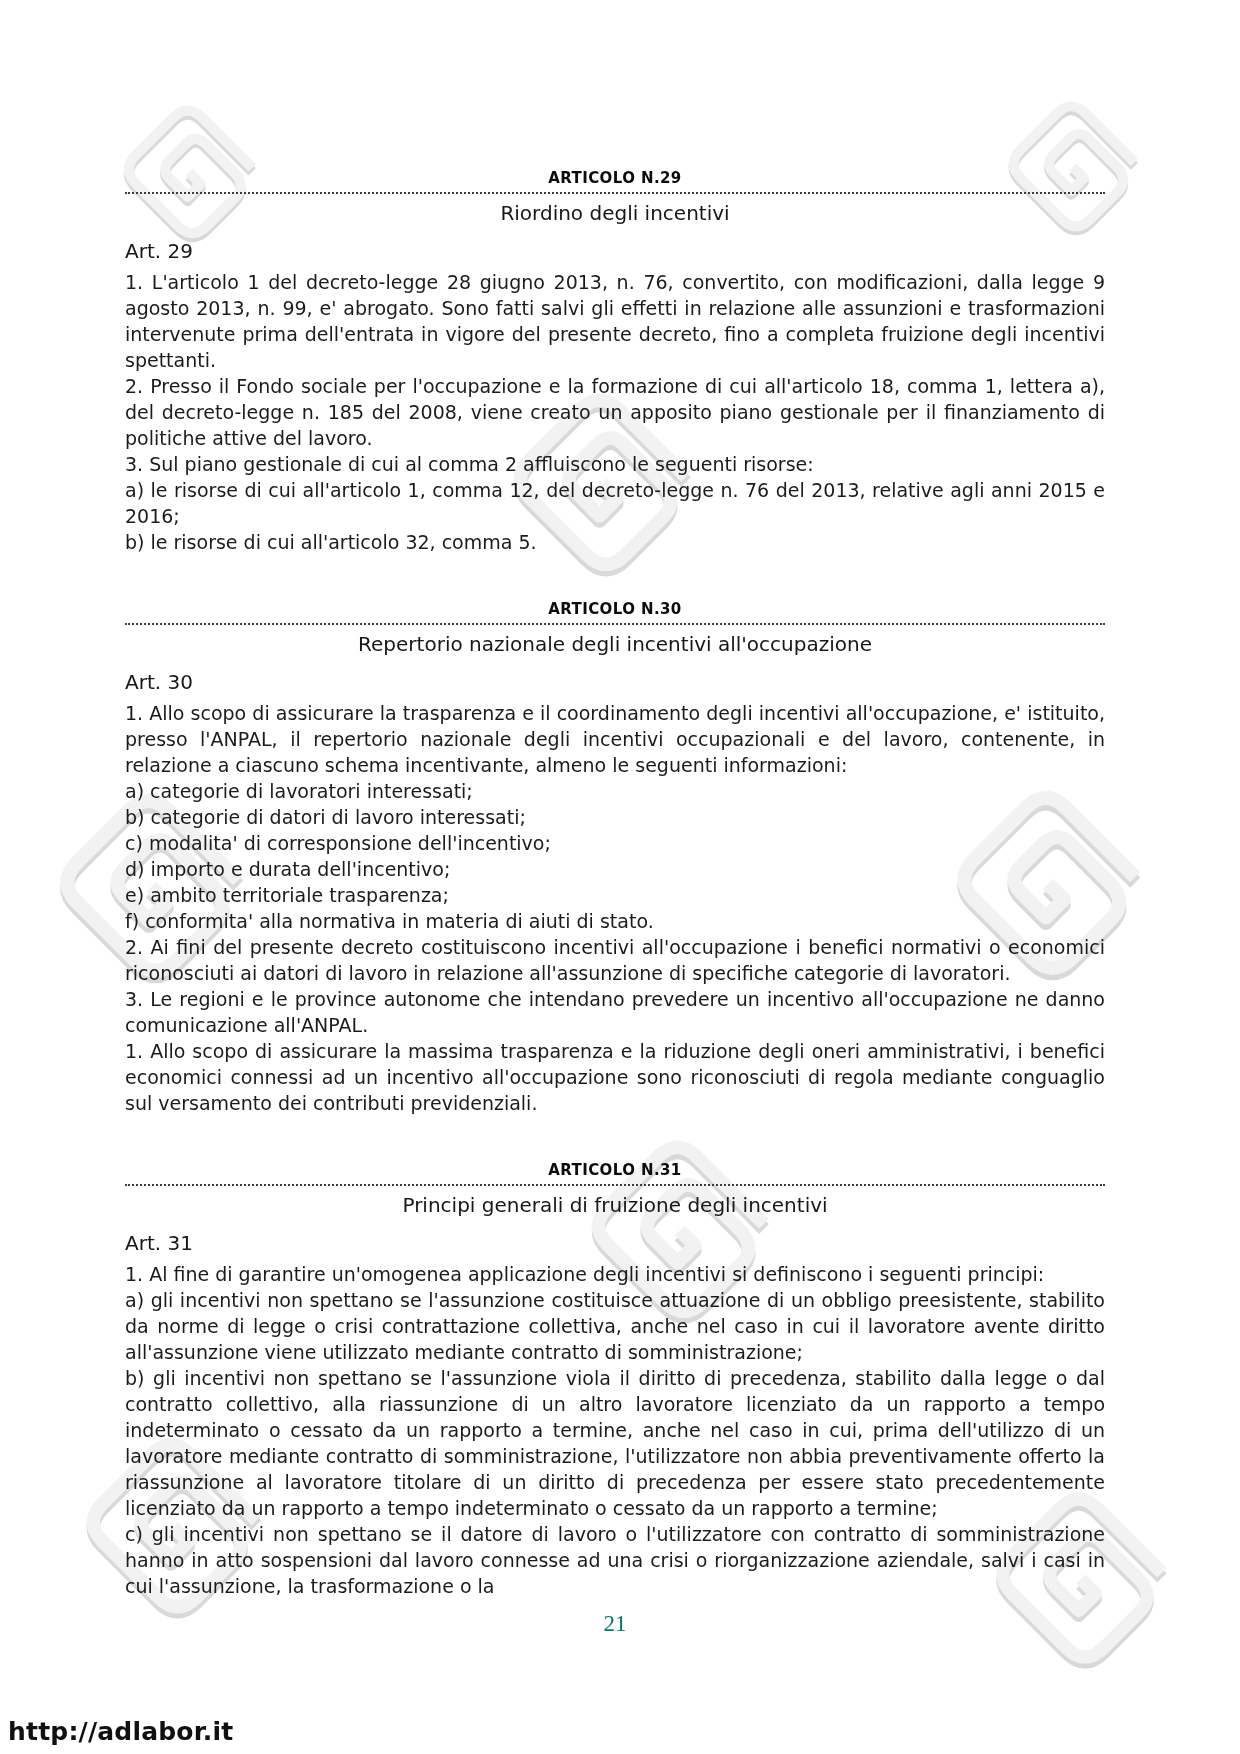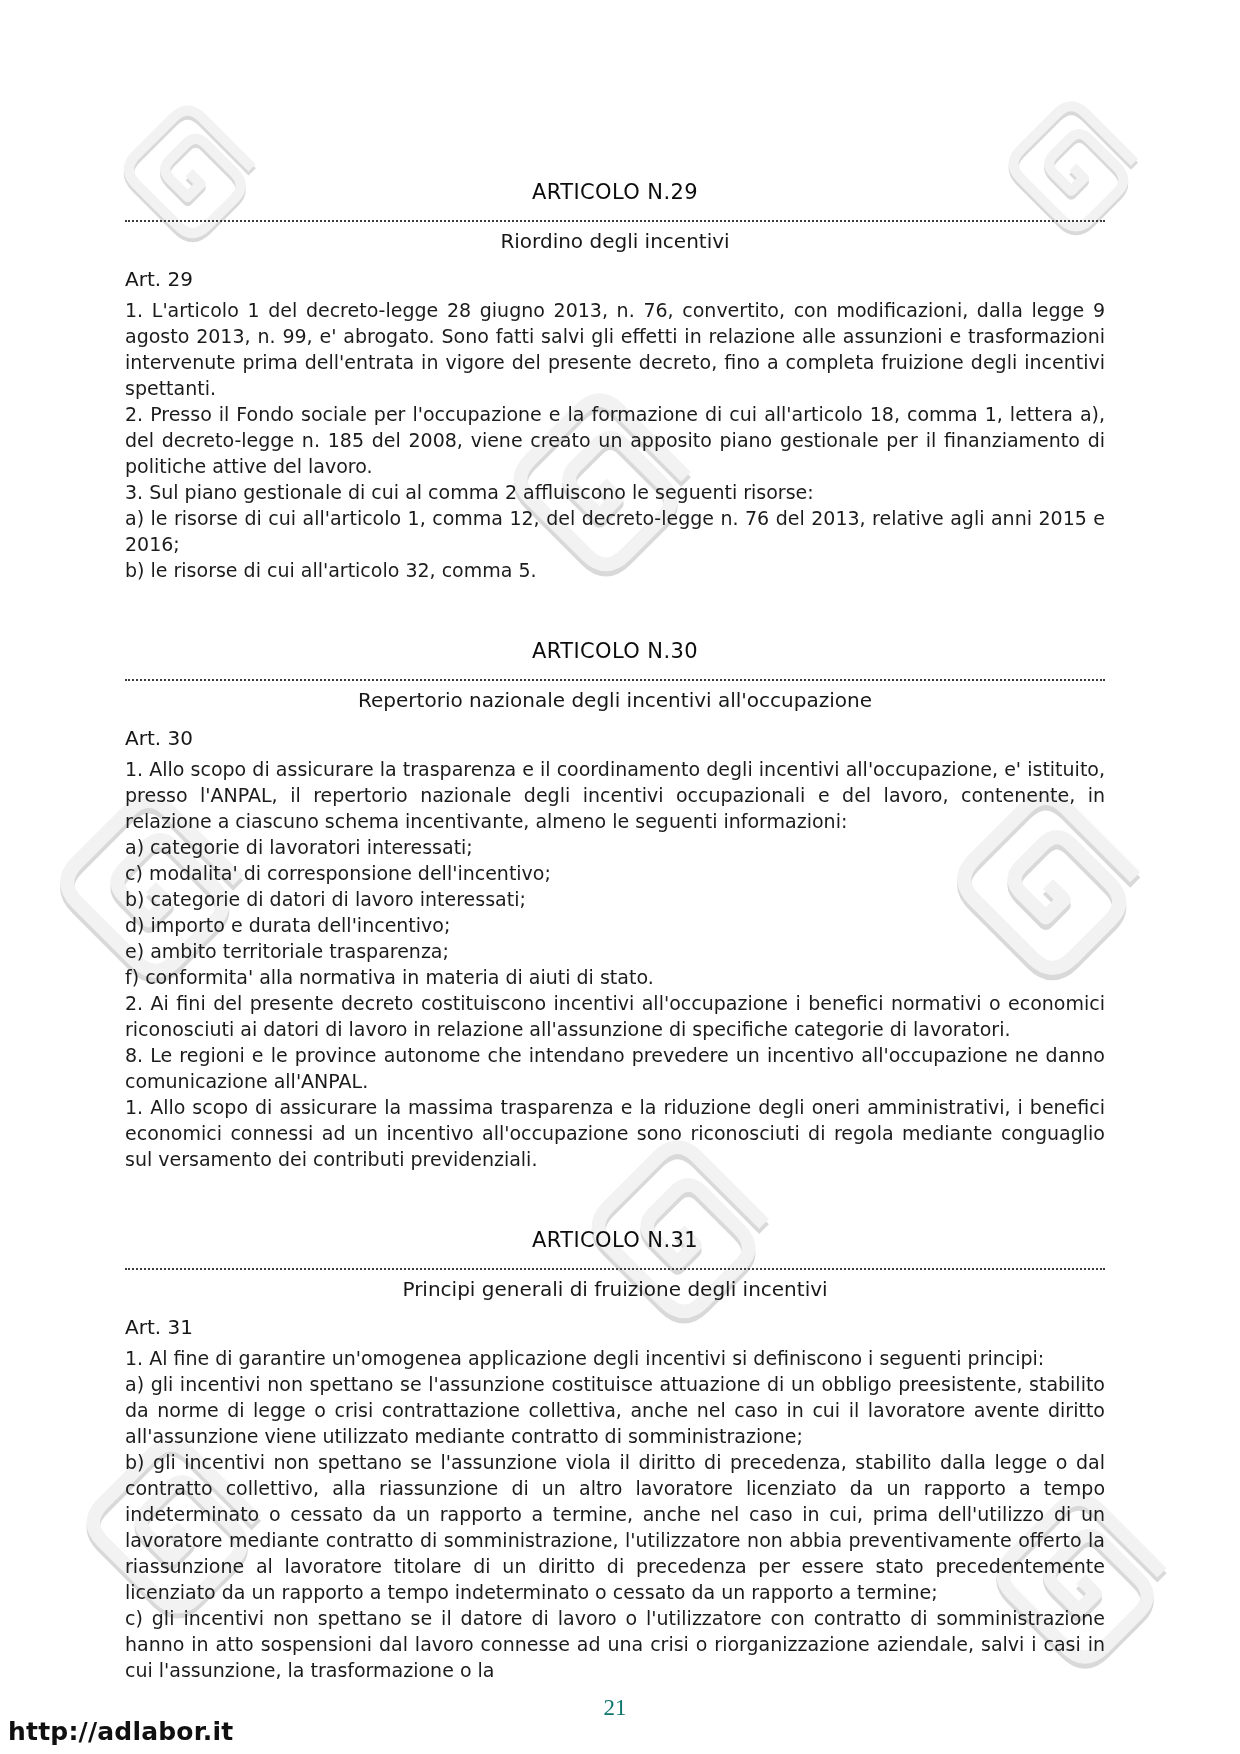--- a/index.html
+++ b/index.html
@@ -23,24 +23,24 @@
     left: 125px;
     top: 166px;
     width: 980px;
   }
   .article-head {
     text-align: center;
     border-bottom: 2px dotted #3d3d3d;
     padding-bottom: 2px;
   }
   .article-title {
-    margin: 14px;
+    margin: 0;
     display: inline-block;
-    font-size: 21px;
-    font-weight: normal;
+    font-size: 15px;
+    font-weight: bold;
     letter-spacing: 0.4px;
     color: #0c0c0c;
     line-height: 24px;
   }
   .article-subtitle {
     text-align: center;
     font-size: 20px;
     line-height: 24px;
     margin-top: 7px;
     color: #171717;
@@ -141,27 +141,27 @@
 
     <section class="article">
       <header class="article-head">
         <h2 class="article-title">ARTICOLO N.30</h2>
       </header>
       <div class="article-subtitle">Repertorio nazionale degli incentivi all'occupazione</div>
       <div class="art-label">Art. 30</div>
       <div class="article-body">
           <p class="para">1. Allo scopo di assicurare la trasparenza e il coordinamento degli incentivi all'occupazione, e' istituito, presso l'ANPAL, il repertorio nazionale degli incentivi occupazionali e del lavoro, contenente, in relazione a ciascuno schema incentivante, almeno le seguenti informazioni:</p>
           <p class="para">a) categorie di lavoratori interessati;</p>
+          <p class="para">b) categorie di datori di lavoro interessati;</p>
           <p class="para">c) modalita' di corresponsione dell'incentivo;</p>
-          <p class="para">b) categorie di datori di lavoro interessati;</p>
           <p class="para">d) importo e durata dell'incentivo;</p>
           <p class="para">e) ambito territoriale trasparenza;</p>
           <p class="para">f) conformita' alla normativa in materia di aiuti di stato.</p>
           <p class="para">2. Ai fini del presente decreto costituiscono incentivi all'occupazione i benefici normativi o economici riconosciuti ai datori di lavoro in relazione all'assunzione di specifiche categorie di lavoratori.</p>
-          <p class="para">8. Le regioni e le province autonome che intendano prevedere un incentivo all'occupazione ne danno comunicazione all'ANPAL.</p>
+          <p class="para">3. Le regioni e le province autonome che intendano prevedere un incentivo all'occupazione ne danno comunicazione all'ANPAL.</p>
           <p class="para">1. Allo scopo di assicurare la massima trasparenza e la riduzione degli oneri amministrativi, i benefici economici connessi ad un incentivo all'occupazione sono riconosciuti di regola mediante conguaglio sul versamento dei contributi previdenziali.</p>
         </div>
     </section>
 
     <section class="article">
       <header class="article-head">
         <h2 class="article-title">ARTICOLO N.31</h2>
       </header>
       <div class="article-subtitle">Principi generali di fruizione degli incentivi</div>
       <div class="art-label">Art. 31</div>

